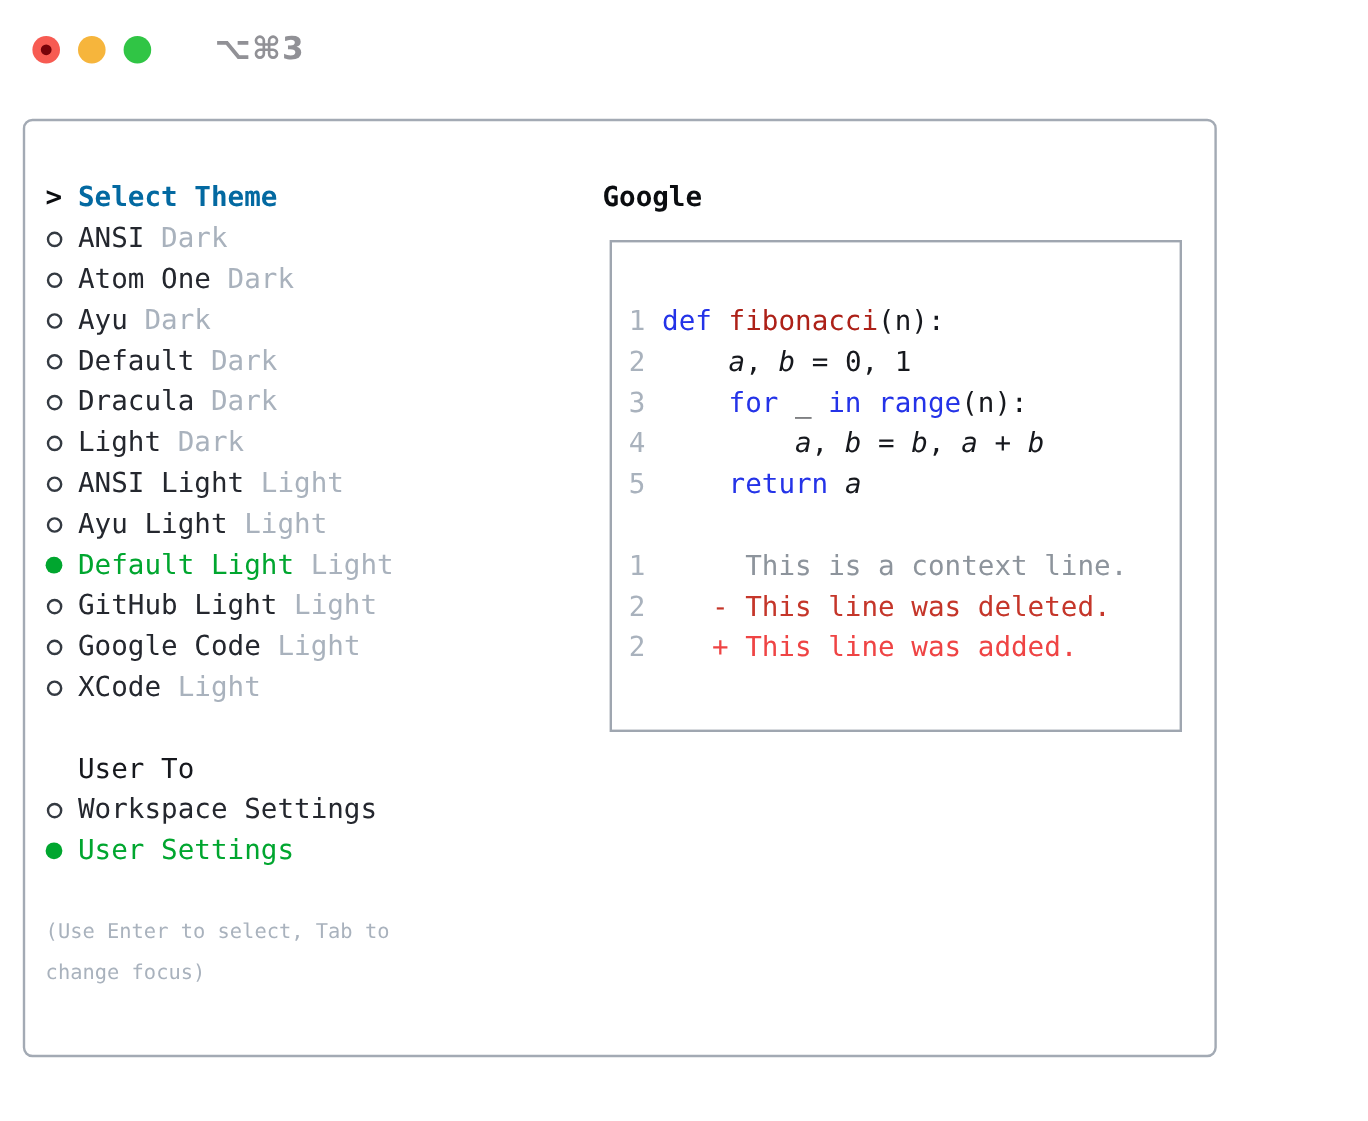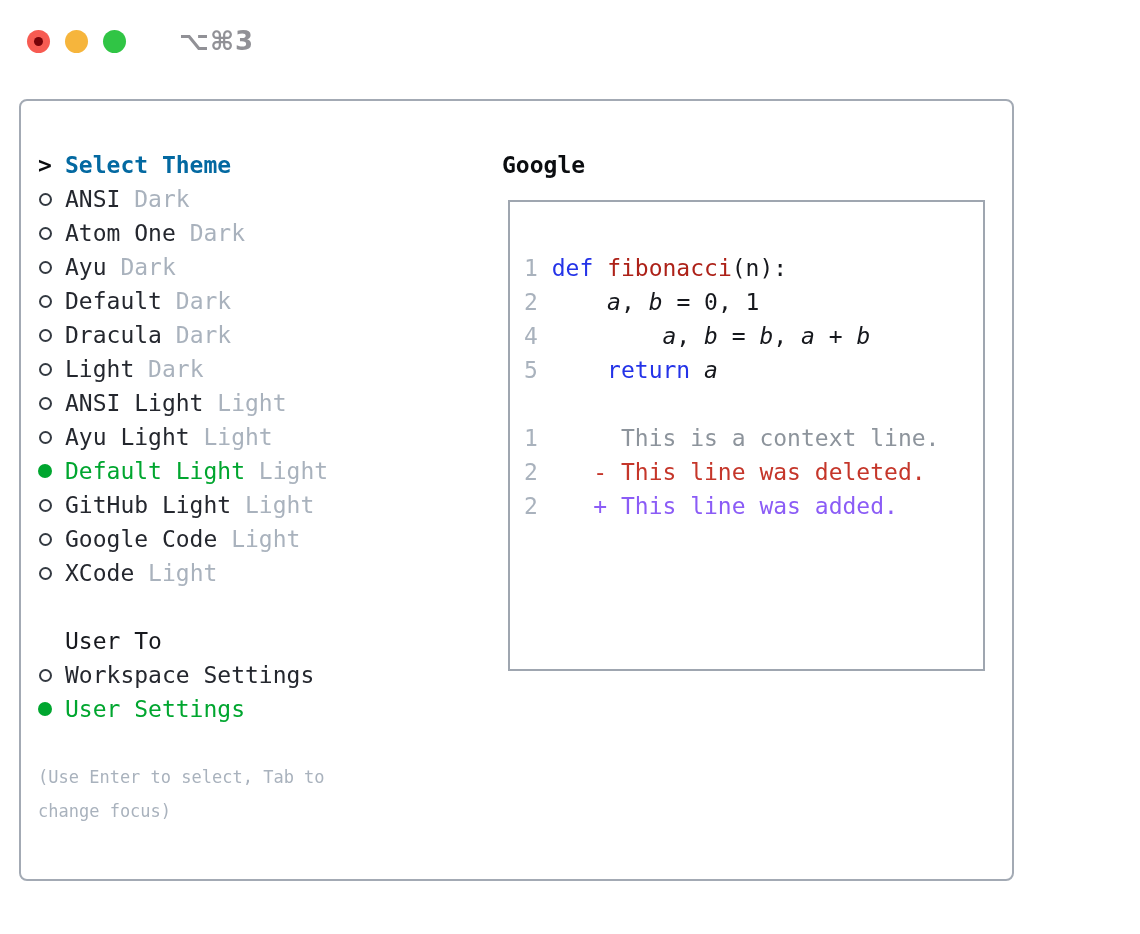--- a/index.html
+++ b/index.html
@@ -27,30 +27,30 @@
   .subhdr{color:#16181d;}
   .radio{box-sizing:border-box;width:13px;height:13px;border:2px solid #343a42;border-radius:50%;margin-left:1px;}
   .radio.sel{width:14px;height:14px;border:none;background:#00a62f;margin-left:0;}
   .green{color:#00a62f;}
   .muted{color:#a9b2bd;}
   .spacer{height:34px;}
   .hint{white-space:pre;color:#a9b2bd;font-size:17px;line-height:34px;}
   
   .preview-title{position:absolute;left:481px;top:47px;height:34px;line-height:34px;
                  font-size:23px;font-weight:bold;color:#0b0d10;}
-  .preview-box{position:absolute;left:487px;top:99px;width:477px;height:471px;box-sizing:border-box;
+  .preview-box{position:absolute;left:487px;top:99px;width:477px;height:410px;box-sizing:border-box;
                border:2px solid #9fa6b0;background:#fff;padding:49px 0 0 14px;overflow:hidden;}
   .code-line{white-space:pre;font-size:23px;line-height:34px;min-height:34px;color:#16181d;}
   .code-line .ln{color:#a9b2bd;}
   .code-line .kw{color:#2433e8;}
   .code-line .fn{color:#ad2118;}
   .code-line .var{font-style:italic;}
   .code-line .ctx{color:#8d949c;}
   .code-line .del{color:#c5362a;}
-  .code-line .add{color:#8b5cf6;margin-top:24px;}
+  .code-line .add{color:#ef4444;margin-top:24px;}
 </style>
 </head>
 <body>
 
 <div class="window">
 
   <div class="titlebar">
     <button class="tl red"></button>
     <button class="tl yellow"></button>
     <button class="tl green"></button>
@@ -87,20 +87,21 @@
         </div>
       <div class="spacer"></div>
       <div class="hint">(Use Enter to select, Tab to
 change focus)</div>
     </div>
 
     <div class="preview-title">Google</div>
     <div class="preview-box" id="preview-box">
         <div class="code-line"><span class="ln">1</span><span> </span><span class="kw">def</span><span> </span><span class="fn">fibonacci</span><span>(n):</span></div>
         <div class="code-line"><span class="ln">2</span><span>     </span><span class="var">a</span><span>, </span><span class="var">b</span><span> = 0, 1</span></div>
+        <div class="code-line"><span class="ln">3</span><span>     </span><span class="kw">for</span><span> _ </span><span class="kw">in</span><span> </span><span class="kw">range</span><span>(n):</span></div>
         <div class="code-line"><span class="ln">4</span><span>         </span><span class="var">a</span><span>, </span><span class="var">b</span><span> = </span><span class="var">b</span><span>, </span><span class="var">a</span><span> + </span><span class="var">b</span></div>
         <div class="code-line"><span class="ln">5</span><span>     </span><span class="kw">return</span><span> </span><span class="var">a</span></div>
         <div class="code-line"></div>
         <div class="code-line"><span class="ln">1</span><span>      </span><span class="ctx">This is a context line.</span></div>
         <div class="code-line"><span class="ln">2</span><span>    </span><span class="del">- This line was deleted.</span></div>
         <div class="code-line"><span class="ln">2</span><span>    </span><span class="add">+ This line was added.</span></div>
       </div>
 
   </div>
 </div>

